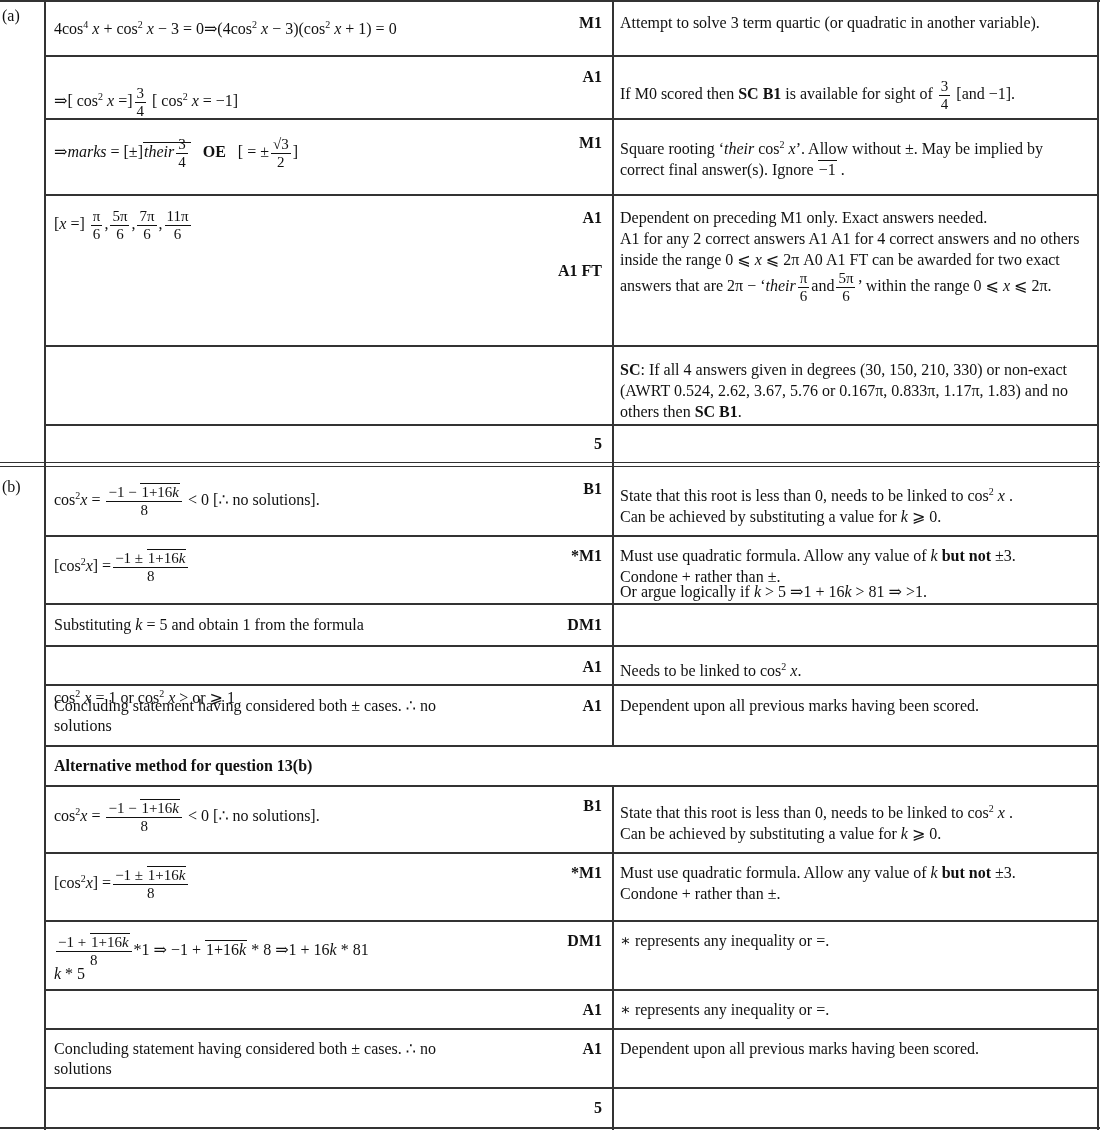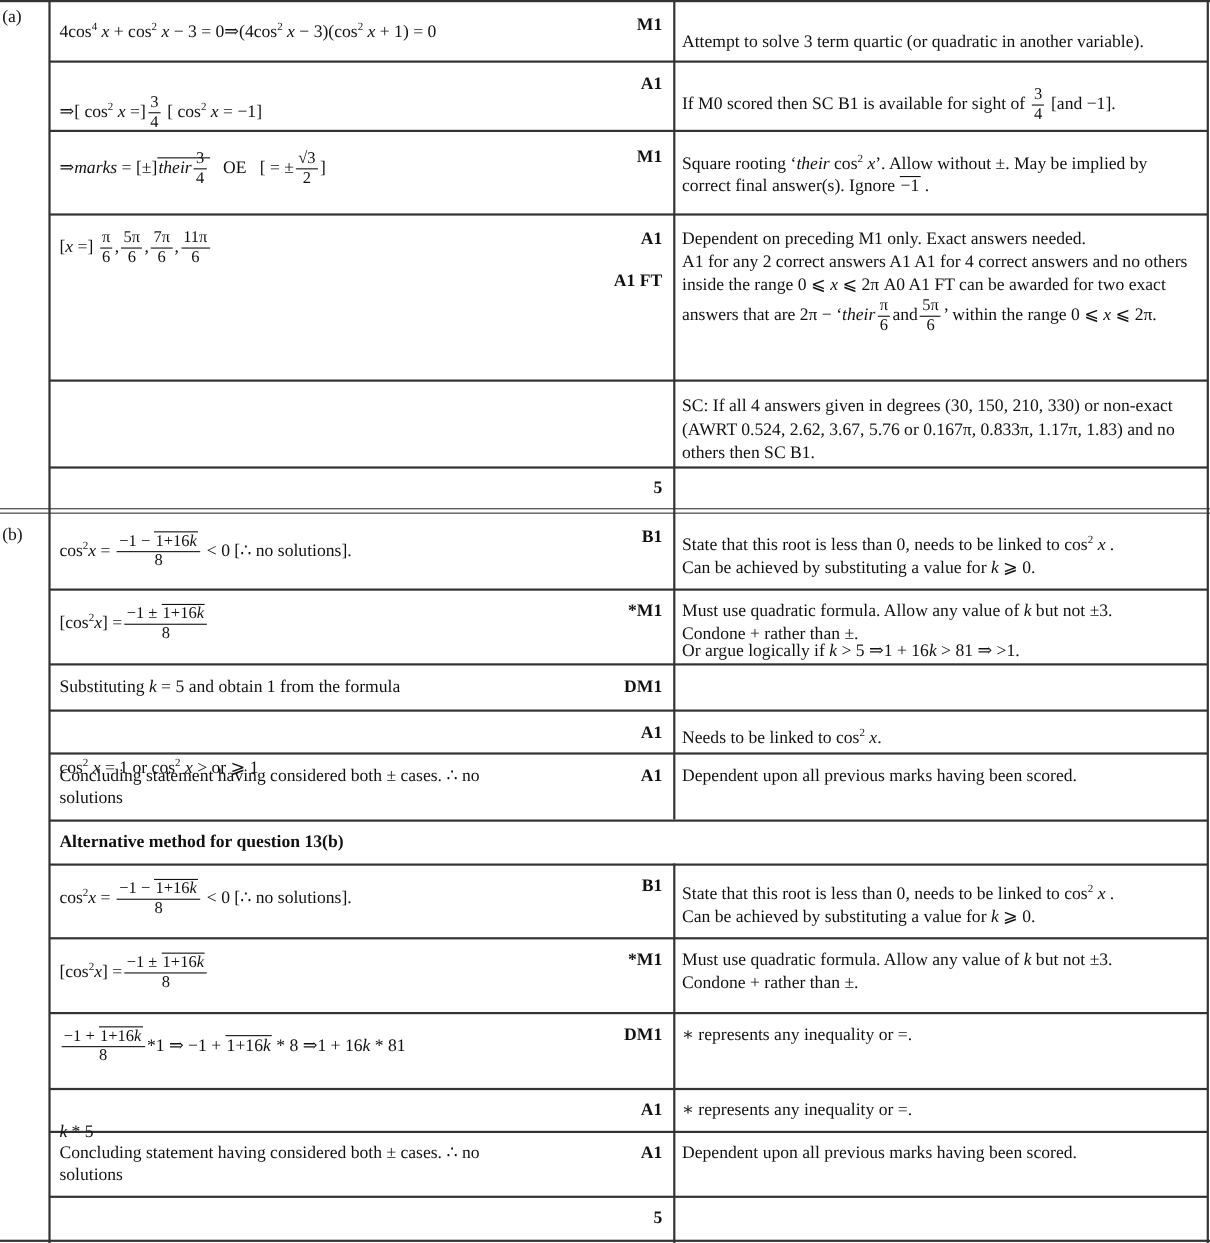--- a/index.html
+++ b/index.html
@@ -6,21 +6,21 @@
   body { width:1100px; height:1130px; position:relative; overflow:hidden;
          font-family:"Liberation Serif", "DejaVu Serif", serif; color:#111; font-size:16px; }
   .hl { position:absolute; left:0; width:1100px; height:1.5px; background:#333; }
   .hl.inner { left:45px; width:1053px; }
   .hl.dbl { height:1px; }
   .vl { position:absolute; width:1.5px; background:#333; }
   .part { position:absolute; left:2px; font-size:16px; }
   .sch { position:absolute; left:54px; width:550px; font-size:16px; line-height:20px; }
   .mk { position:absolute; left:548px; width:54px; text-align:right; font-weight:bold; font-size:16px; line-height:21px; }
   .gd { position:absolute; left:620px; width:470px; font-size:16px; line-height:21px; }
-  b { font-weight:normal; }
+  b { font-weight:bold; }
   i { font-style:italic; }
   .frac { display:inline-block; vertical-align:middle; text-align:center; margin:0 2px; }
   .frac > span { display:block; line-height:17px; font-size:15px; }
   .frac > span.num { border-bottom:1px solid #111; padding:0 2px; }
   .sqrt { border-top:1px solid #111; padding:0 1px; }
   sup { font-size:10px; }
 </style>
 </head>
 <body>
 
@@ -50,21 +50,21 @@
 <div class="vl" style="left:612px; top:785px; height:345px"></div>
 <div class="vl" style="left:1097px; top:0; height:1130px"></div>
 
 <div class="part" style="top:7px">(a)</div>
 <div class="part" style="top:478px">(b)</div>
 
 <div class="sch" style="top:15px">
   4cos<sup>4</sup> <i>x</i> + cos<sup>2</sup> <i>x</i> − 3 = 0⇒(4cos<sup>2</sup> <i>x</i> − 3)(cos<sup>2</sup> <i>x</i> + 1) = 0
 </div>
 <div class="mk" style="top:12px">M1</div>
-<div class="gd" style="top:28px">Attempt to solve 3 term quartic (or quadratic in another variable).</div>
+<div class="gd" style="top:12px">Attempt to solve 3 term quartic (or quadratic in another variable).</div>
 
 <div class="sch" style="top:85px">
   ⇒[ cos<sup>2</sup> <i>x</i> =]<span class="frac"><span class="num">3</span><span>4</span></span> [ cos<sup>2</sup> <i>x</i> = −1]
 </div>
 <div class="mk" style="top:66px">A1</div>
 <div class="gd" style="top:78px">
   If M0 scored then <b>SC B1</b> is available for sight of <span class="frac"><span class="num">3</span><span>4</span></span> [and −1].
 </div>
 
 <div class="sch" style="top:136px">
@@ -72,21 +72,21 @@
 </div>
 <div class="mk" style="top:132px">M1</div>
 <div class="gd" style="top:134px">
   Square rooting ‘<i>their</i> cos<sup>2</sup> <i>x</i>’. Allow without ±. May be implied by correct final answer(s). Ignore <span class="sqrt">−1</span> .
 </div>
 
 <div class="sch" style="top:208px">
   [<i>x</i> =] <span class="frac"><span class="num">π</span><span>6</span></span>,<span class="frac"><span class="num">5π</span><span>6</span></span>,<span class="frac"><span class="num">7π</span><span>6</span></span>,<span class="frac"><span class="num">11π</span><span>6</span></span>
 </div>
 <div class="mk" style="top:207px">A1</div>
-<div class="mk" style="top:245px">A1 FT</div>
+<div class="mk" style="top:260px">A1 FT</div>
 <div class="gd" style="top:207px">
   Dependent on preceding M1 only. Exact answers needed.<br>
   A1 for any 2 correct answers A1 A1 for 4 correct answers and no others inside the range 0 ⩽ <i>x</i> ⩽ 2π A0 A1 FT can be awarded for two exact answers that are 2π − ‘<i>their</i><span class="frac"><span class="num">π</span><span>6</span></span>and<span class="frac"><span class="num">5π</span><span>6</span></span>’ within the range 0 ⩽ <i>x</i> ⩽ 2π.
 </div>
 
 <div class="gd" style="top:359px">
   <b>SC</b>: If all 4 answers given in degrees (30, 150, 210, 330) or non-exact (AWRT 0.524, 2.62, 3.67, 5.76 or 0.167π, 0.833π, 1.17π, 1.83) and no others then <b>SC B1</b>.
 </div>
 
 <div class="mk" style="top:433px">5</div>
@@ -144,21 +144,21 @@
 <div class="gd" style="top:862px">
   Must use quadratic formula. Allow any value of <i>k</i> <b>but not</b> ±3.<br>Condone + rather than ±.
 </div>
 
 <div class="sch" style="top:934px">
   <span class="frac"><span class="num">−1 + <span class="sqrt">1+16<i>k</i></span></span><span>8</span></span>*1 ⇒ −1 + <span class="sqrt">1+16<i>k</i></span> * 8 ⇒1 + 16<i>k</i> * 81
 </div>
 <div class="mk" style="top:930px">DM1</div>
 <div class="gd" style="top:930px">∗ represents any inequality or =.</div>
 
-<div class="sch" style="top:1020px">
+<div class="sch" style="top:964px">
   <i>k</i> * 5
 </div>
 <div class="mk" style="top:999px">A1</div>
 <div class="gd" style="top:999px">∗ represents any inequality or =.</div>
 
 <div class="sch" style="top:1039px; width:430px">Concluding statement having considered both ± cases. ∴ no solutions</div>
 <div class="mk" style="top:1038px">A1</div>
 <div class="gd" style="top:1038px">Dependent upon all previous marks having been scored.</div>
 
 <div class="mk" style="top:1097px">5</div>

